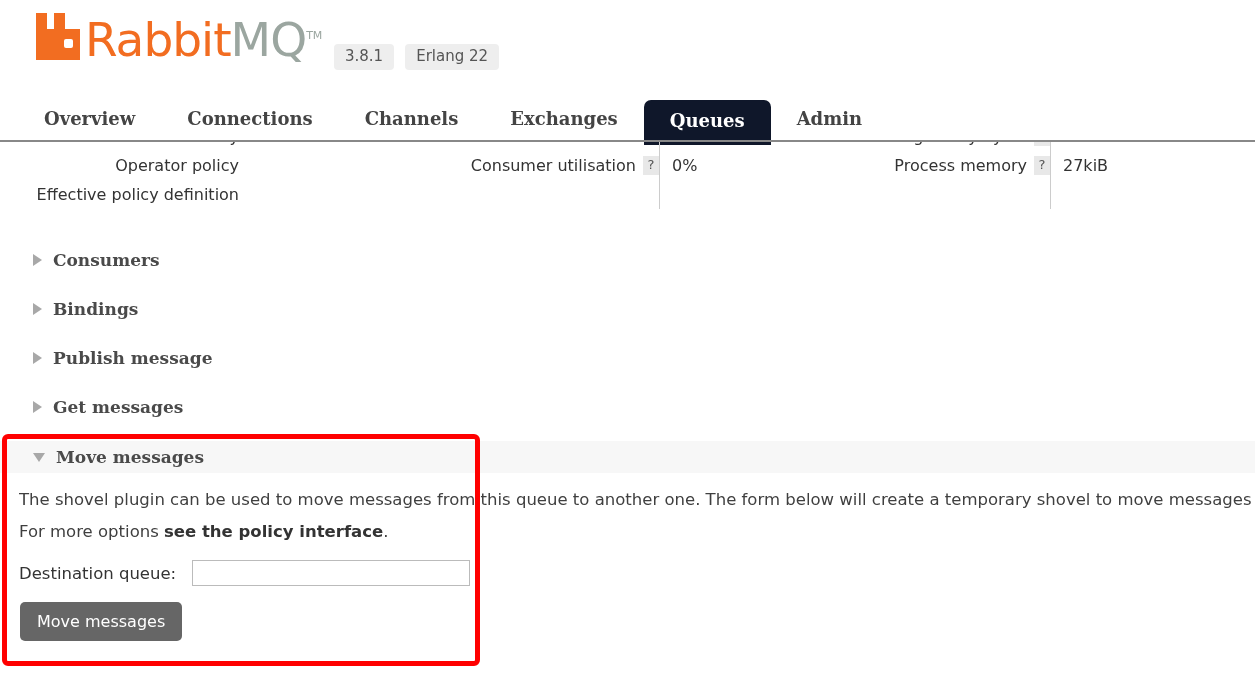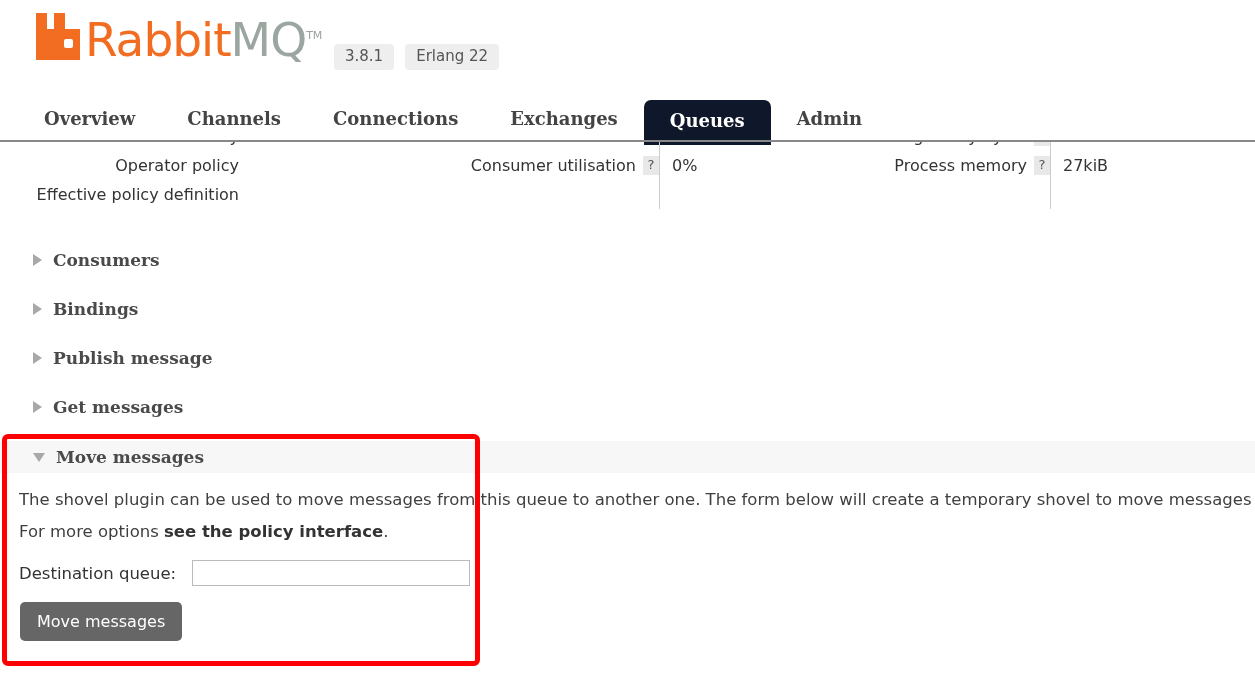--- a/index.html
+++ b/index.html
@@ -300,22 +300,22 @@
   </div>
   <div id="badges">
     <div class="badge">3.8.1</div>
     <div class="badge">Erlang 22</div>
   </div>
 </div>
 
 <div id="nav">
   <div id="nav-inner">
     <div class="nav-tab">Overview</div>
+    <div class="nav-tab">Connections</div>
     <div class="nav-tab">Channels</div>
-    <div class="nav-tab">Connections</div>
     <div class="nav-tab">Exchanges</div>
     <div class="nav-tab active">Queues</div>
     <div class="nav-tab">Admin</div>
   </div>
 </div>
 
 <div id="stats">
   <div id="stats-inner">
     <div class="stat-group" style="width:251px">
       <div class="stat-labels" style="width:239px">

